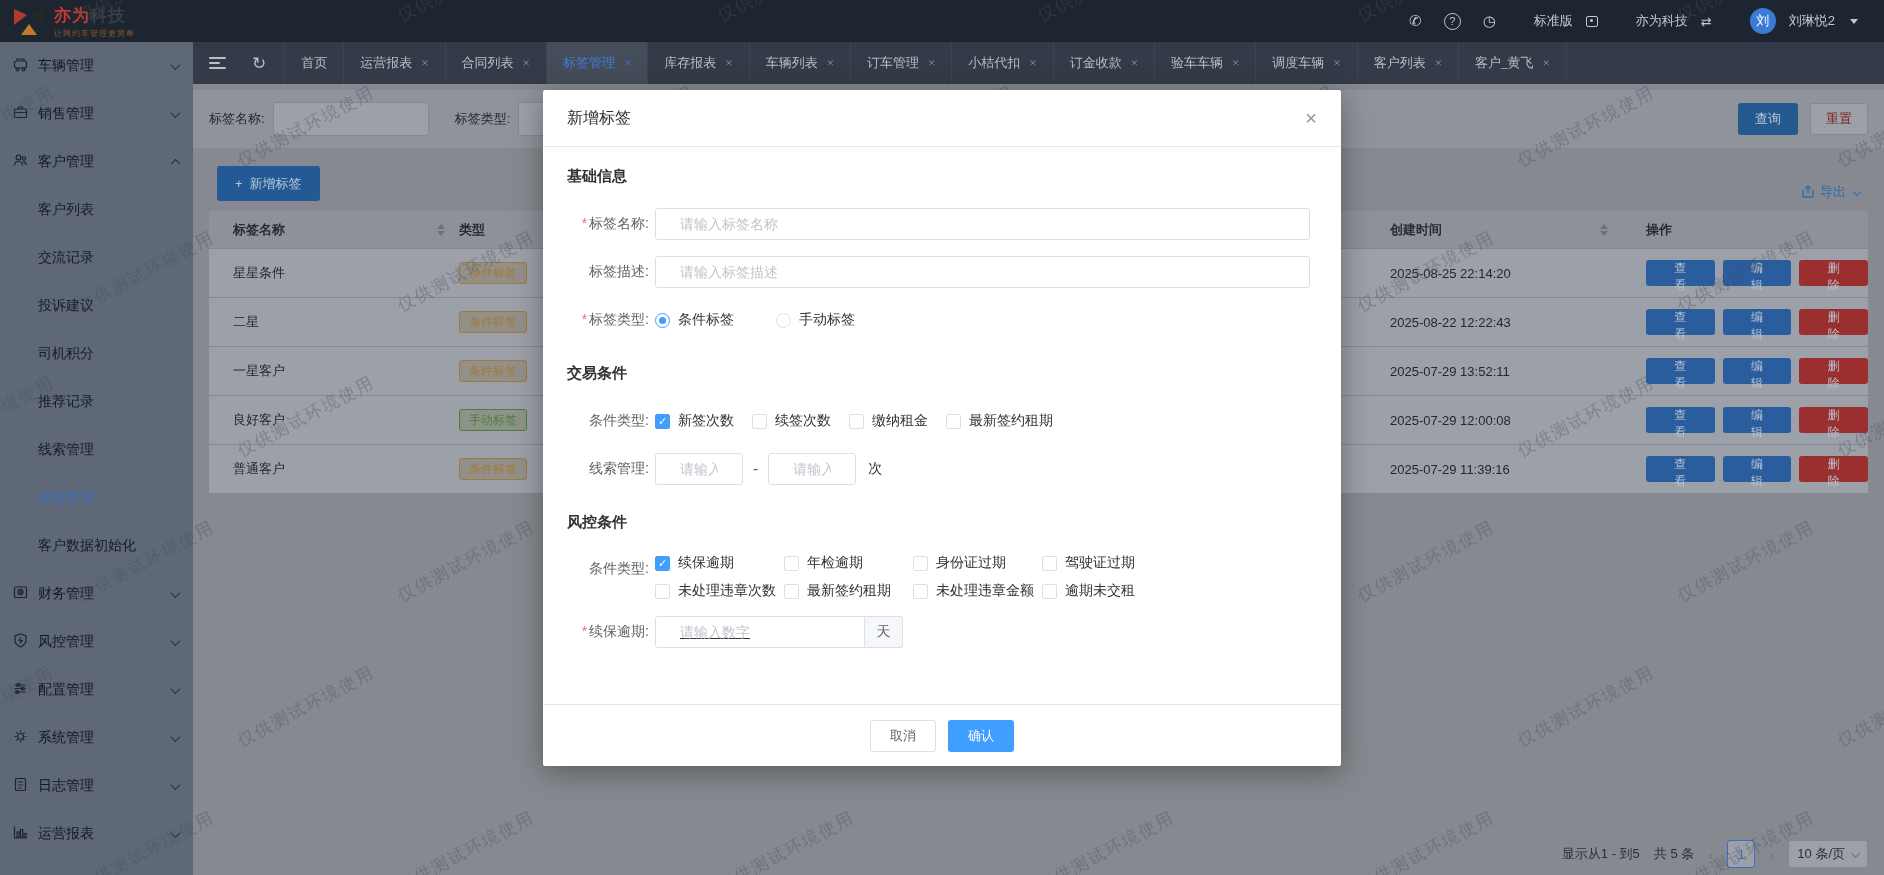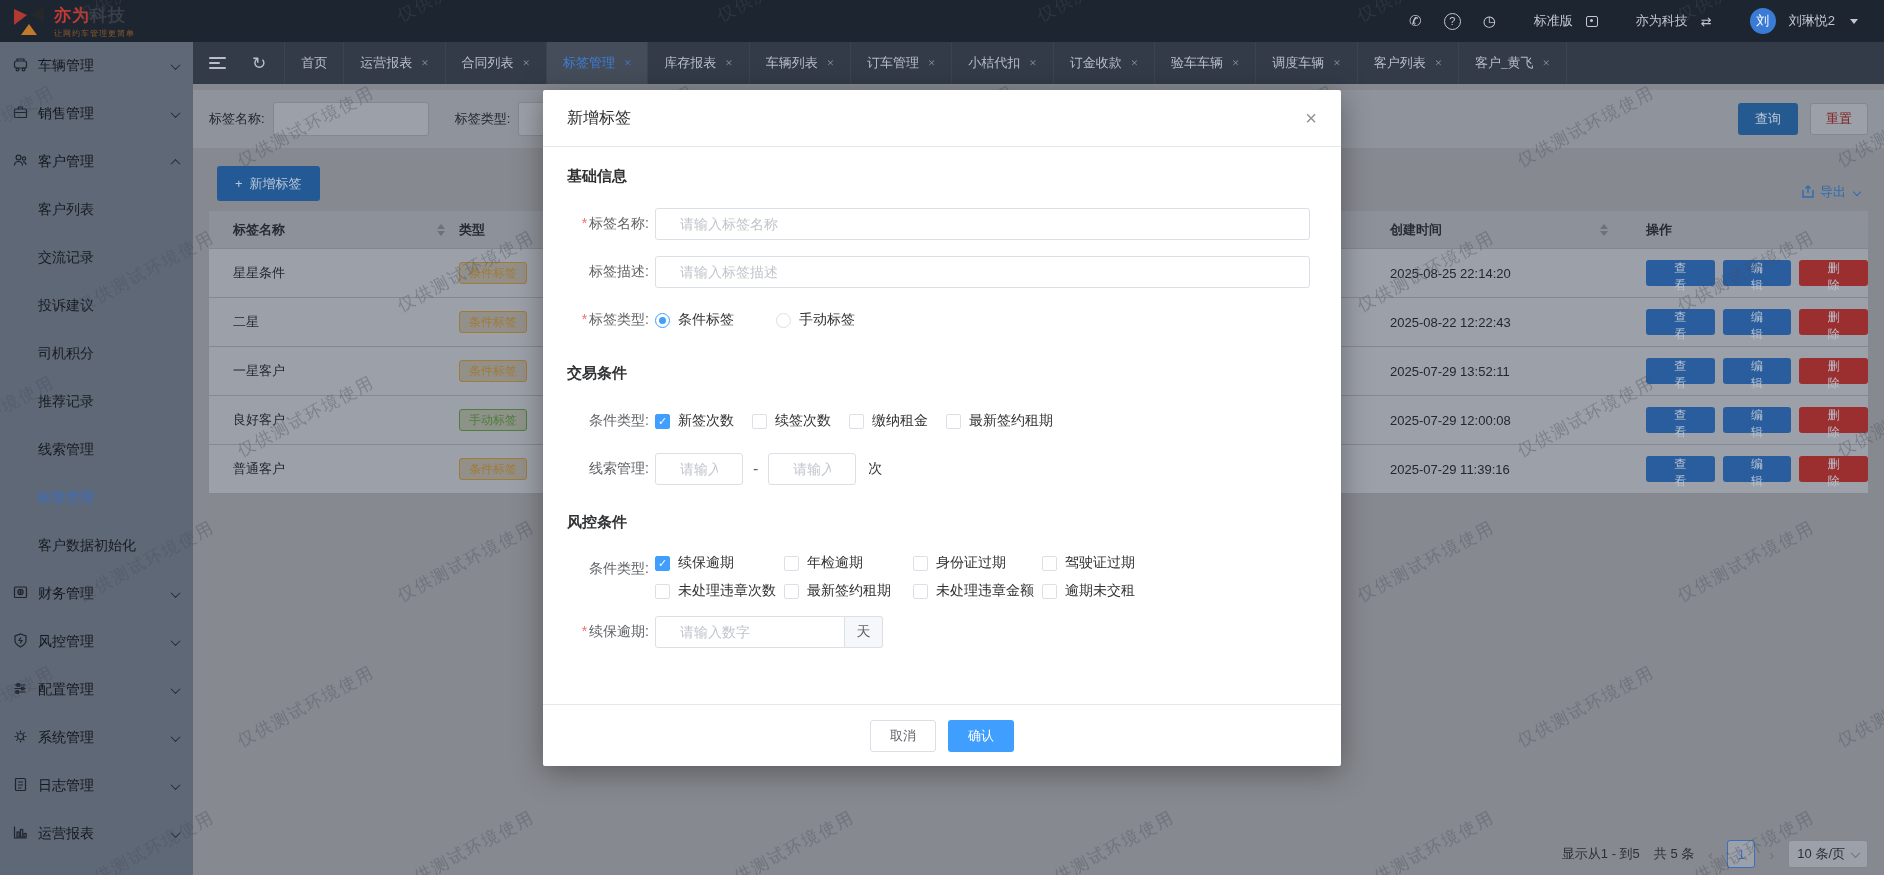--- a/index.html
+++ b/index.html
@@ -118,21 +118,21 @@
   .radio-opt { display:flex; align-items:center; gap:8px; font-size:14px; color:#303133; cursor:pointer; }
   .radio { width:15px; height:15px; border:1.5px solid #dcdfe6; border-radius:50%; position:relative; flex:none; }
   .radio.sel { border-color:#409eff; }
   .radio.sel:after { content:""; position:absolute; left:3px; top:3px; width:7px; height:7px; border-radius:50%; background:#409eff; }
   .cb { width:15px; height:15px; border:1px solid #dcdfe6; border-radius:2px; background:#fff; flex:none; display:flex; align-items:center; justify-content:center; font-size:11px; color:#fff; }
   .cb.checked { background:#409eff; border-color:#409eff; }
   .cb-item { display:flex; align-items:center; gap:8px; font-size:14px; color:#303133; cursor:pointer; }
   .trade-group { display:flex; gap:18px; }
   .risk-grid { display:grid; grid-template-columns:repeat(4,129px); row-gap:10px; }
   .addon-input { display:flex; }
-  .addon-input .inp { width:190px; border-radius:3px 0 0 3px; }
+  .addon-input .inp { width:210px; border-radius:3px 0 0 3px;text-decoration:underline; }
   .addon { width:38px; height:32px; background:#f5f7fa; border:1px solid #dcdfe6; border-left:none; border-radius:0 3px 3px 0; display:flex; align-items:center; justify-content:center; font-size:14px; color:#606266; }
   .modal-footer { flex:none; border-top:1px solid #e4e7ed; height:62px; display:flex; align-items:center; justify-content:center; gap:12px; }
   .btn-cancel { width:66px; height:32px; background:#fff; border:1px solid #dcdfe6; border-radius:3px; color:#606266; font-size:13px; cursor:pointer; }
   .btn-confirm { width:66px; height:32px; background:#409eff; border:none; border-radius:3px; color:#fff; font-size:13px; cursor:pointer; }
 </style>
 </head>
 <body>
 
 <div class="topbar">
   <div class="logo-wrap">

